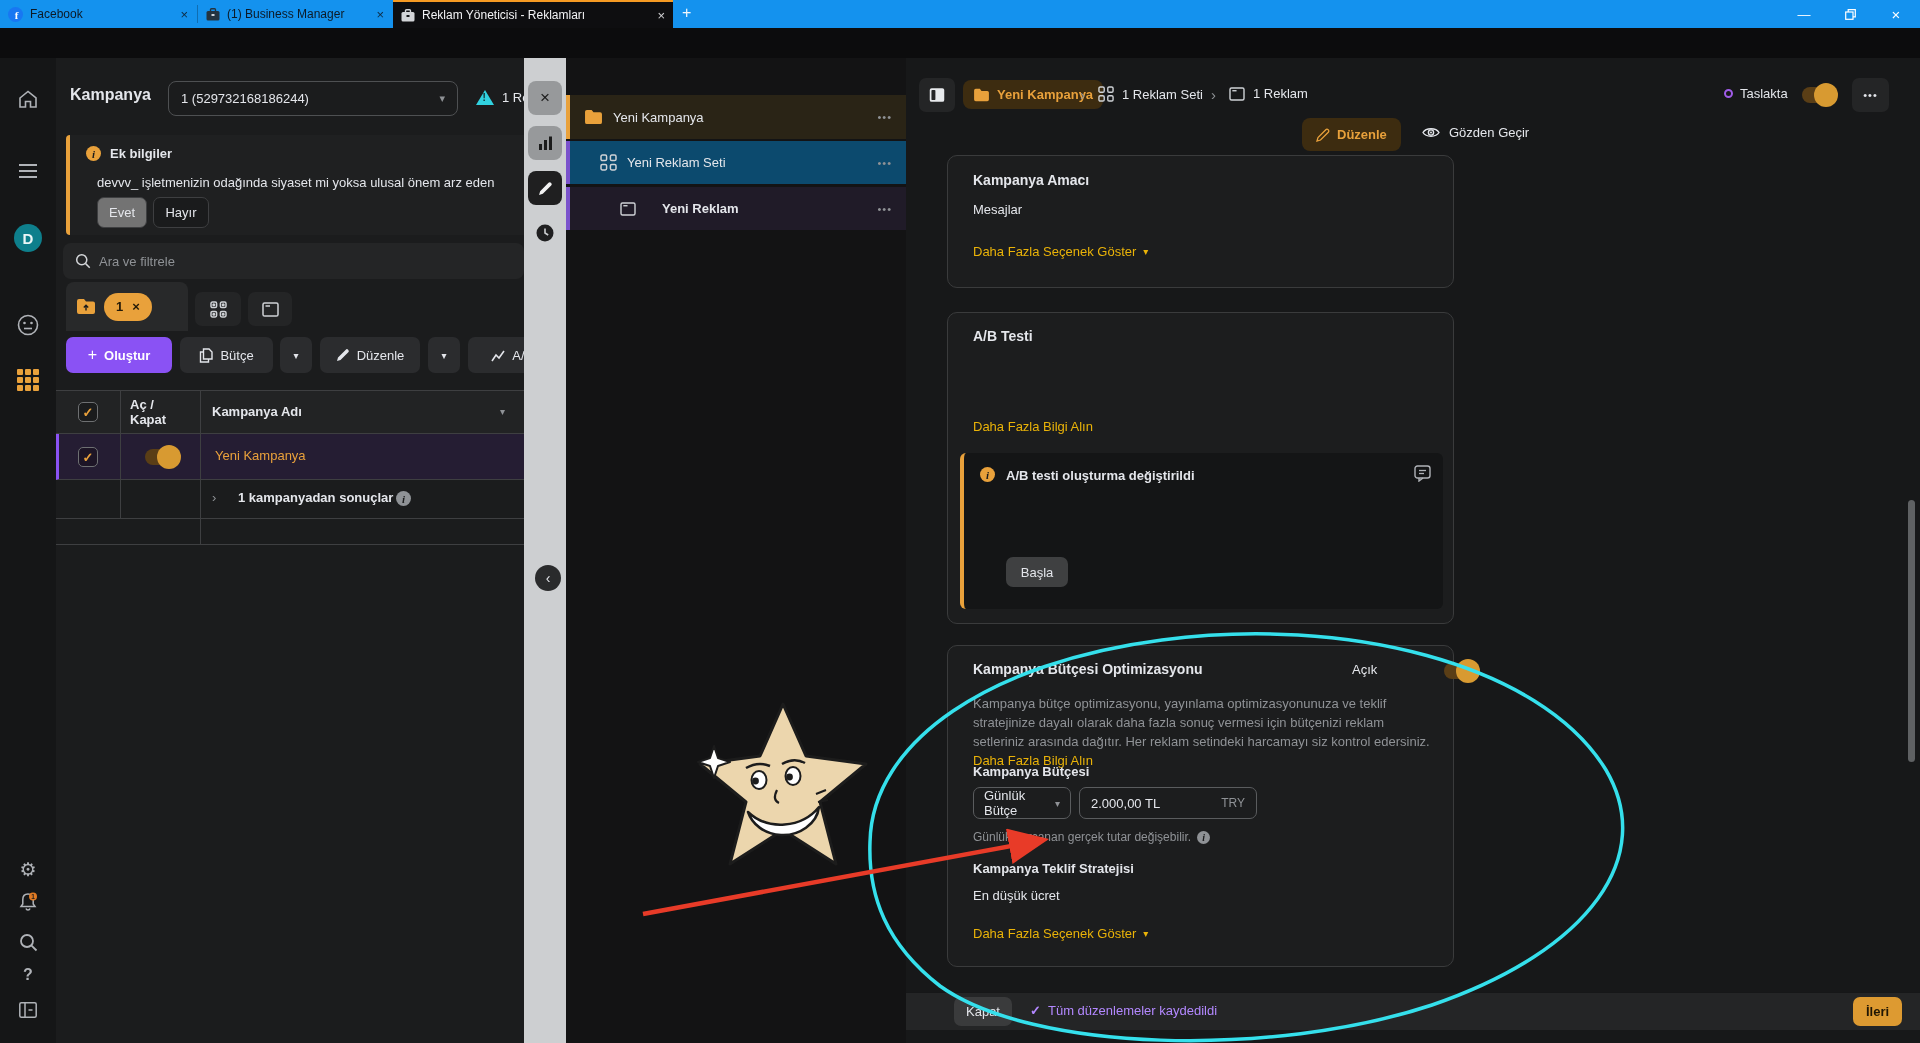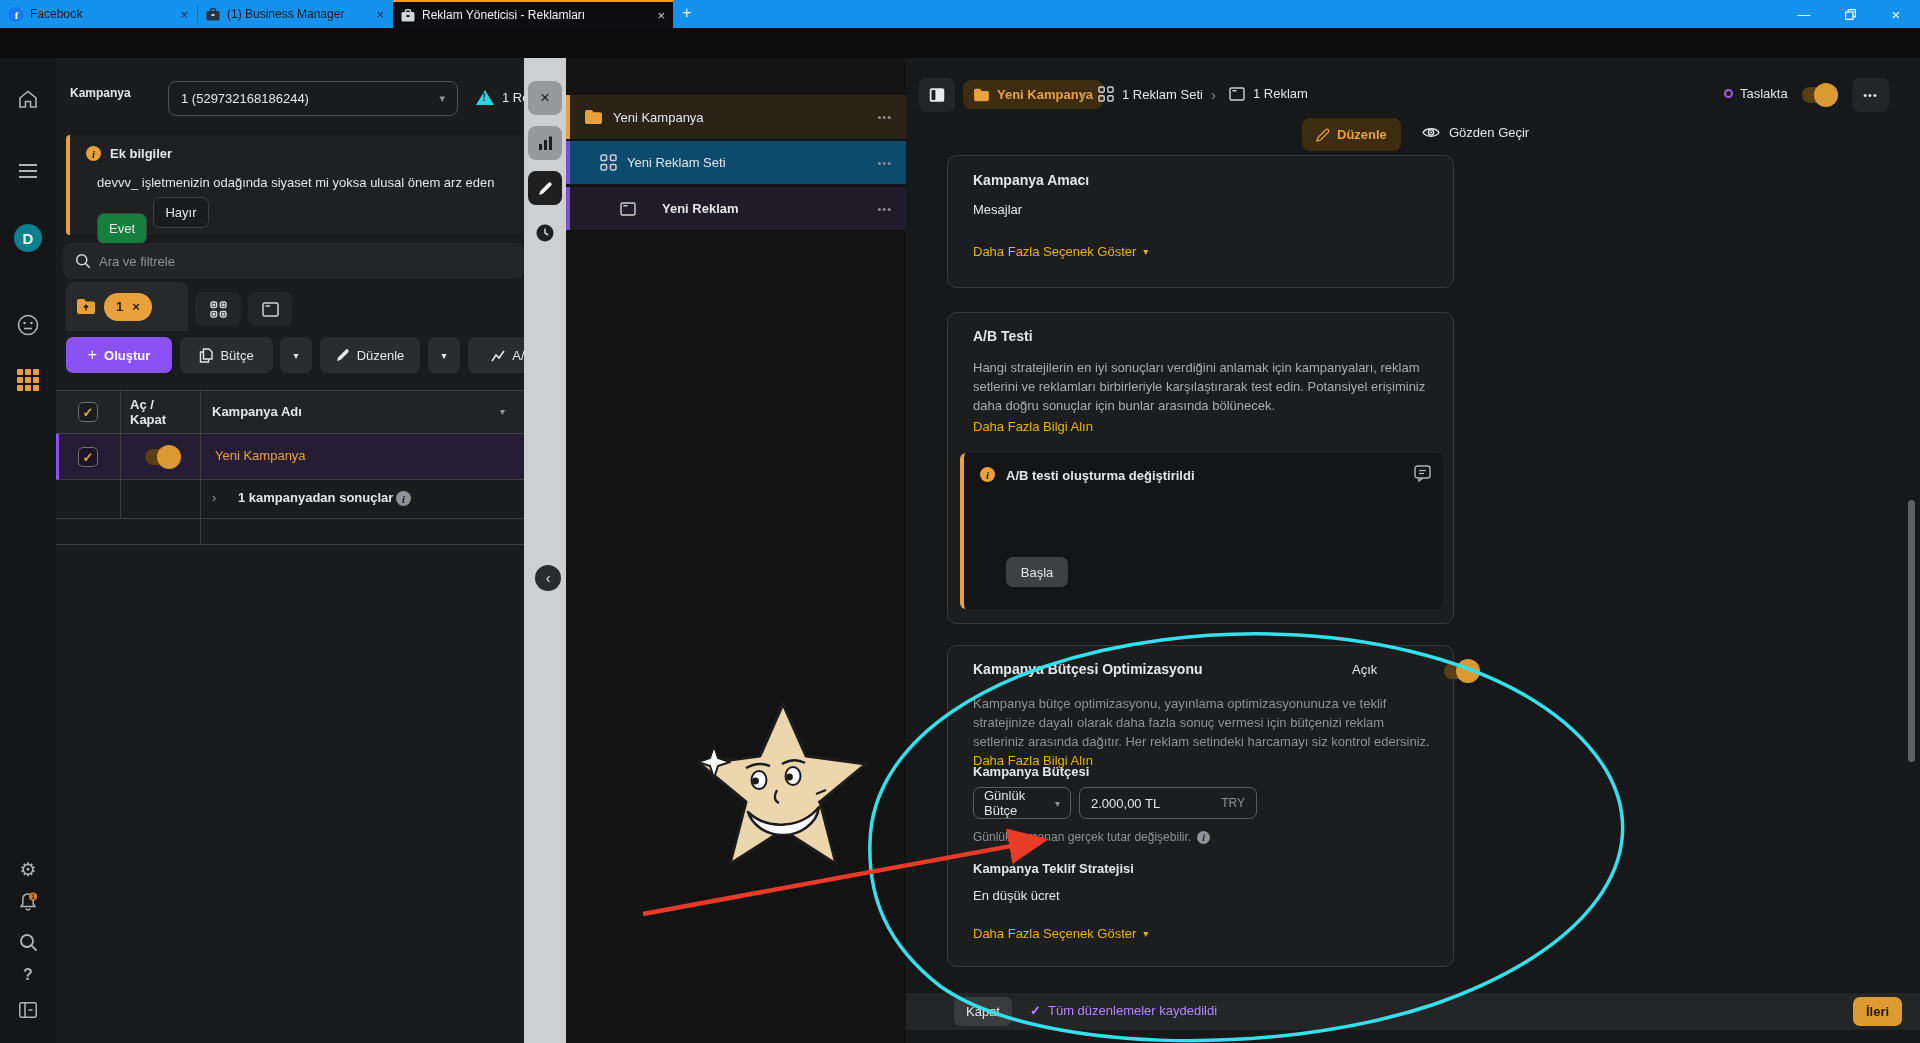--- a/index.html
+++ b/index.html
@@ -205,35 +205,35 @@
       <div class="abic" style="top:944px;">
         <svg width="18" height="16" viewBox="0 0 18 16" style="margin:0 auto;">
             <rect x="0.8" y="0.8" width="16.4" height="14.4" rx="1.5" fill="none" stroke="#b0b3b8" stroke-width="1.5"></rect>
             <line x1="6" y1="0.8" x2="6" y2="15.2" stroke="#b0b3b8" stroke-width="1.5"></line>
             <path d="M9.5 8 h4" stroke="#b0b3b8" stroke-width="1.5"></path>
           </svg>
       </div>
     </div>
 
     <div id="leftpanel">
-      <div class="abs b" style="left:14px;top:28px;font-size:12px;">Kampanya</div>
+      <div class="abs b" style="left:14px;top:28px;font-size:16px;">Kampanya</div>
       <div class="abs flex" style="left:112px;top:23px;width:290px;height:35px;border:1px solid #4e5052;border-radius:8px;box-sizing:border-box;padding:0 12px;justify-content:space-between;">
         <span>1 (529732168186244)</span>
         <span class="mut" style="font-size:11px;">▾</span>
       </div>
       <div class="abs flex" style="left:420px;top:32px;gap:8px;">
         <div class="warn-tri"></div>
         <span style="white-space:nowrap;">1 Re</span>
       </div>
 
       <div class="abs" style="left:10px;top:77px;width:470px;height:100px;background:#1f2021;border-left:4px solid #e9a13b;border-radius:4px;">
         <span class="ic-info abs" style="left:16px;top:11px;background:#e9a13b;">i</span>
         <div class="abs b" style="left:40px;top:11px;">Ek bilgiler</div>
         <div class="abs nowrap" style="left:27px;top:40px;width:443px;">devvv_ işletmenizin odağında siyaset mi yoksa ulusal önem arz eden</div>
-        <div class="abs dbtn" style="left:27px;top:78px;width:48px;height:29px;background:#15803d;border:1px solid #3e3f41;">Evet</div>
+        <div class="abs dbtn" style="left:27px;top:62px;width:48px;height:29px;background:#737373;border:1px solid #3e3f41;">Evet</div>
         <div class="abs dbtn" style="left:83px;top:62px;width:54px;height:29px;background:#1a1b1c;border:1px solid #3e3f41;">Hayır</div>
       </div>
 
       <div class="abs flex" style="left:7px;top:185px;width:461px;height:36px;background:#242526;border-radius:8px;gap:8px;padding:0 12px;box-sizing:border-box;">
         <svg width="16" height="16" viewBox="0 0 19 19">
             <circle cx="8" cy="8" r="6" fill="none" stroke="#d4d6d9" stroke-width="1.8"></circle>
             <line x1="12.6" y1="12.6" x2="17.5" y2="17.5" stroke="#d4d6d9" stroke-width="1.8"></line>
           </svg>
         <span class="mut">Ara ve filtrele</span>
       </div>
@@ -443,21 +443,20 @@
         <div class="abs b" style="left:25px;top:16px;font-size:14px;">Kampanya Amacı</div>
         <div class="abs" style="left:25px;top:46px;">Mesajlar</div>
         <div class="abs link flex" style="left:25px;top:88px;gap:7px;">
           <span>Daha Fazla Seçenek Göster</span>
           <span style="font-size:10px;">▾</span>
         </div>
       </div>
 
       <div class="card" style="top:254px;height:312px;">
         <div class="abs b" style="left:25px;top:15px;font-size:14px;">A/B Testi</div>
-        <div class="abs gr" style="left:25px;top:45px;width:458px;line-height:19px;">Hangi stratejilerin en iyi sonuçları verdiğini anlamak için kampanyaları, reklam setlerini ve reklamları birbirleriyle karşılaştırarak test edin. Potansiyel erişiminiz daha doğru sonuçlar için bunlar arasında bölünecek.</div>
         <div class="abs link" style="left:25px;top:106px;">Daha Fazla Bilgi Alın</div>
         <div class="abs" style="left:12px;top:140px;width:483px;height:156px;background:#141516;border-left:4px solid #e9a13b;border-radius:6px;box-sizing:border-box;">
           <span class="ic-info abs" style="left:16px;top:14px;background:#e9a13b;">i</span>
           <div class="abs b" style="left:42px;top:15px;">A/B testi oluşturma değiştirildi</div>
           <svg class="abs" style="left:450px;top:12px;" width="17" height="17" viewBox="0 0 17 17">
               <rect x="1" y="1" width="15" height="12" rx="2.5" fill="none" stroke="#b0b3b8" stroke-width="1.4"></rect>
               <path d="M5 13 L5 16 L9 13" fill="none" stroke="#b0b3b8" stroke-width="1.4"></path>
               <line x1="5" y1="5.5" x2="12" y2="5.5" stroke="#b0b3b8" stroke-width="1.3"></line>
               <line x1="5" y1="8.5" x2="10" y2="8.5" stroke="#b0b3b8" stroke-width="1.3"></line>
             </svg>

